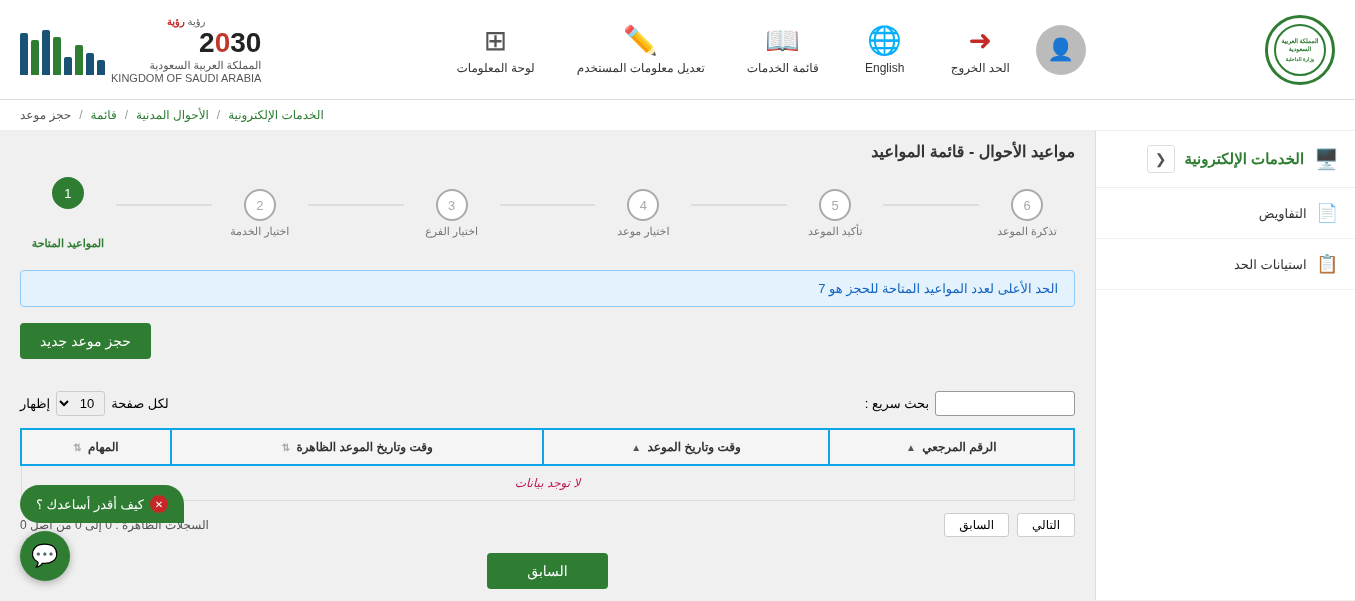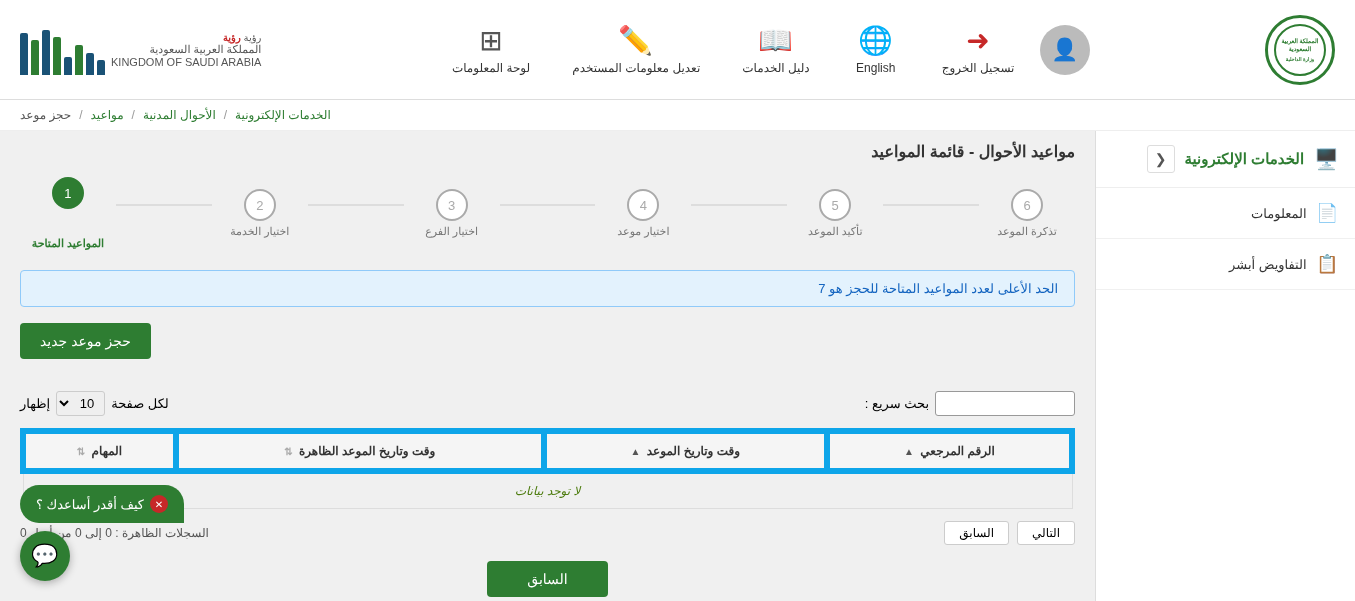--- a/index.html
+++ b/index.html
@@ -292,29 +292,29 @@
     .data-table {
       width: 100%;
       border-collapse: collapse;
       font-size: 12px;
       margin-bottom: 12px;
     }
     .data-table th {
       background: #f5f5f5;
       padding: 10px 12px;
       text-align: center;
-      border: 6px solid #0ea5e9;
+      border: 2px solid #0ea5e9;
       font-size: 12px;
       color: #333;
     }
     .data-table td {
       padding: 10px 12px;
       text-align: center;
       border: 1px solid #ddd;
-      color: #4d7c0f;
+      color: #be185d;
     }
     .data-table .sort-arrow { font-size: 10px; color: #aaa; margin-right: 3px; }
     .data-table .sort-up { color: #555; }
     .no-data { color: #888; font-style: italic; }
 
     
     .pagination-row {
       display: flex;
       justify-content: space-between;
       align-items: center;
@@ -427,48 +427,51 @@
       </svg>
     </div>
   </div>
 
   <div class="top-nav-actions">
 
     <div class="nav-avatar">👤</div>
 
     <div class="nav-action-item">
       <span class="nav-icon red">➜</span>
-      <span class="nav-label">تسجيل الخروج</span>
+      <span class="nav-label">الحد الخروج</span>
     </div>
 
     <div class="nav-action-item">
       <span class="nav-icon green">🌐</span>
       <span class="nav-label">English</span>
     </div>
 
     <div class="nav-action-item">
       <span class="nav-icon">📖</span>
-      <span class="nav-label">دليل الخدمات</span>
+      <span class="nav-label">قائمة الخدمات</span>
     </div>
 
     <div class="nav-action-item">
       <span class="nav-icon">✏️</span>
       <span class="nav-label">تعديل معلومات المستخدم</span>
     </div>
 
     <div class="nav-action-item">
       <span class="nav-icon">⊞</span>
       <span class="nav-label">لوحة المعلومات</span>
     </div>
   </div>
 
   <div class="vision-logo">
     <div>
-      <div style="font-size:10px;color:#555;text-align:right;">
+      <div style="font-size:10px;color:#555;text-align:center;">
         <span>رؤية</span> <strong style="color:#c62828;">رؤية</strong>
+      </div>
+      <div class="vision-2030">
+        2<span class="zero">0</span>30
       </div>
       <div style="font-size:11px;color:#555;">المملكة العربية السعودية<br>KINGDOM OF SAUDI ARABIA</div>
     </div>
     <div class="vision-bars">
       <div class="vision-bar" style="height:15px;"></div>
       <div class="vision-bar" style="height:22px;"></div>
       <div class="vision-bar" style="height:30px;background:#2e7d32;"></div>
       <div class="vision-bar" style="height:18px;"></div>
       <div class="vision-bar" style="height:38px;background:#2e7d32;"></div>
       <div class="vision-bar" style="height:45px;"></div>
@@ -476,40 +479,40 @@
       <div class="vision-bar" style="height:42px;"></div>
     </div>
   </div>
 </div>
 
 <div class="breadcrumb">
   <a>الخدمات الإلكترونية</a>
   <span class="breadcrumb-sep">/</span>
   <a>الأحوال المدنية</a>
   <span class="breadcrumb-sep">/</span>
-  <a>مواعيد</a>
+  <a>قائمة</a>
   <span class="breadcrumb-sep">/</span>
   <span>حجز موعد</span>
 </div>
 
 <div class="main-layout">
 
   <div class="sidebar">
     <div class="sidebar-header">
       <span class="sidebar-icon">🖥️</span>
       <span class="sidebar-title">الخدمات الإلكترونية</span>
       <button class="collapse-btn">❮</button>
     </div>
     <div class="sidebar-menu-item">
       <span class="sidebar-menu-icon">📄</span>
-      <span>المعلومات</span>
+      <span>التفاويض</span>
     </div>
     <div class="sidebar-menu-item">
       <span class="sidebar-menu-icon">📋</span>
-      <span>التفاويض أبشر</span>
+      <span>استيانات الحد</span>
     </div>
   </div>
 
   <div class="content-area">
 
     <div class="page-title">مواعيد الأحوال - قائمة المواعيد</div>
 
     <div class="stepper">
 
       <div class="step-item">

